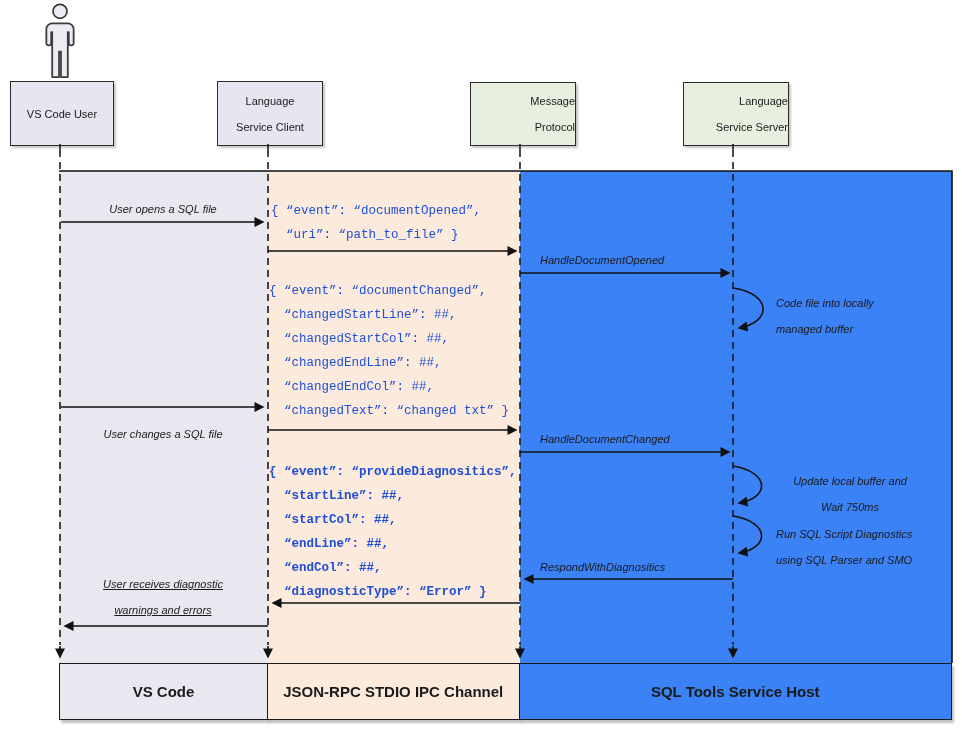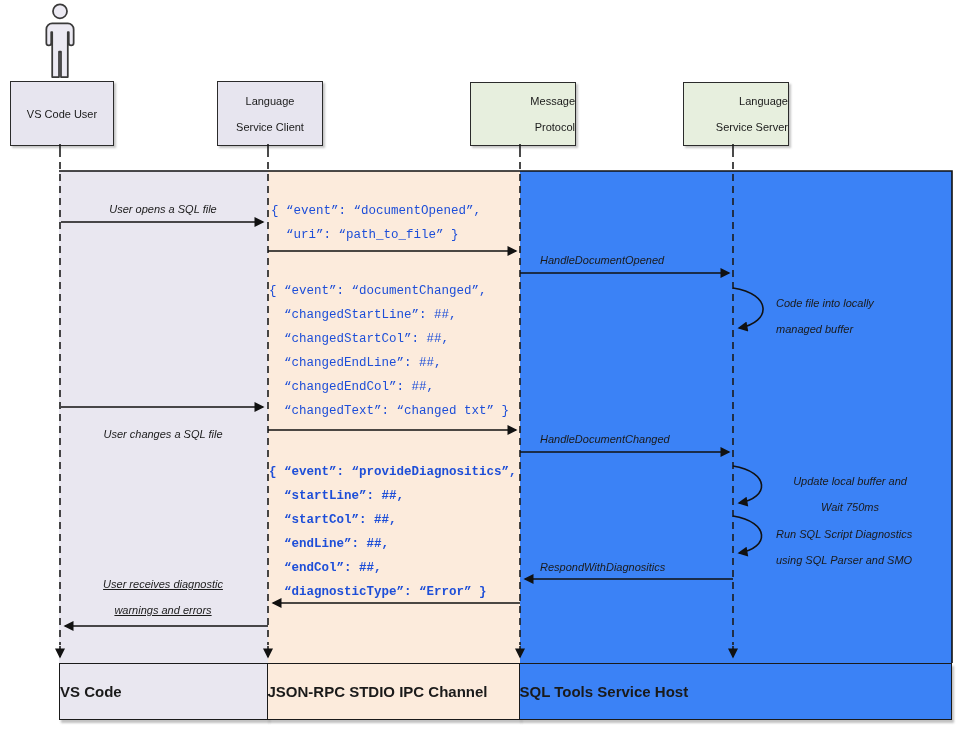--- a/index.html
+++ b/index.html
@@ -2,21 +2,21 @@
 <html><head>
 <meta charset="utf-8">
 <style>
   html,body{margin:0;padding:0;background:#fff;}
   .stage{position:relative;width:962px;height:732px;background:#fff;overflow:hidden;
          font-family:"Liberation Sans",sans-serif;color:#1a1a1a;}
   .band{position:absolute;top:171px;height:492px;}
   .hbox{position:absolute;display:flex;flex-direction:column;align-items:center;justify-content:center;
         border:1.6px solid #2b2b2b;font-size:11px;line-height:26px;text-align:center;
         box-shadow:2px 2px 2px rgba(90,90,90,.35);}
-  .fbox{position:absolute;top:663px;height:57px;display:flex;align-items:center;
+  .fbox{position:absolute;top:663px;height:57px;display:flex;align-items:center;justify-content:center;
         border:1.6px solid #1a1a1a;font-weight:bold;font-size:15px;
         box-shadow:2px 3px 2px rgba(120,120,120,.45);box-sizing:border-box;}
   .lbl{position:absolute;font-style:italic;font-size:11px;line-height:16px;white-space:nowrap;}
   .lbl2{line-height:26px;}
   .payload{position:absolute;margin:0;font-family:"Liberation Mono",monospace;
            font-size:12.5px;line-height:24px;color:#1d4ed8;}
   svg.overlay{position:absolute;left:0;top:0;}
   .c-lav{background:#e9e7f0;} .c-peach{background:#fcebdc;} .c-green{background:#3b82f6;}
   .bx-lav{background:#e7e5ef;} .bx-green{background:#e7efde;align-items:flex-end;}
 </style>

